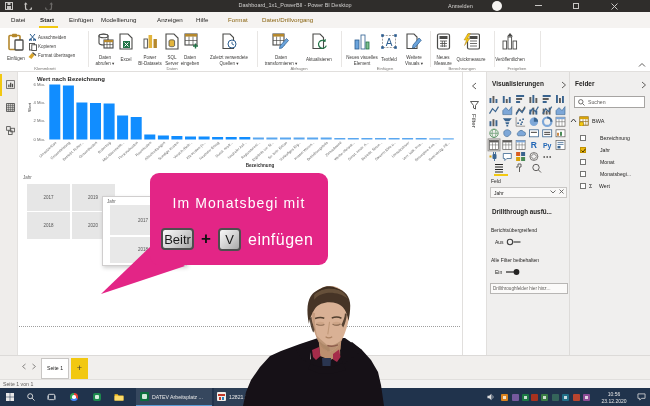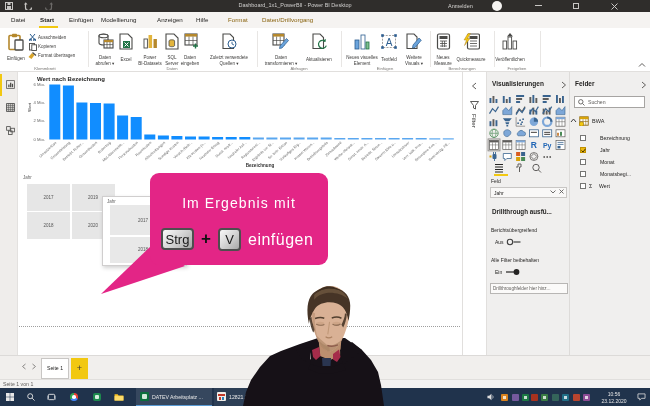--- a/index.html
+++ b/index.html
@@ -442,22 +442,22 @@
 <div class="abs" style="left:600px;top:159px;font-size:5.2px;color:#252423;">Monat</div>
 <div class="abs" style="left:580px;top:170.5px;width:6px;height:6px;background:#fff;border:1px solid #767674;"></div>
 <div class="abs" style="left:600px;top:170.5px;font-size:5.2px;color:#252423;">Monatsbegi...</div>
 <div class="abs" style="left:580px;top:182.5px;width:6px;height:6px;background:#fff;border:1px solid #767674;"></div>
 <div class="abs" style="left:589px;top:182.5px;font-size:5.2px;color:#252423;">Σ</div>
 <div class="abs" style="left:599px;top:182.5px;font-size:5.2px;color:#252423;">Wert</div>
 <svg class="abs" style="left:95px;top:240px" width="100" height="60" viewBox="0 0 100 60">
     <path d="M57 5 L90 26 L6 54 Z" fill="#e32586"></path>
   </svg>
 <div class="abs" style="left:150px;top:173px;width:178px;height:92px;background:#e32586;border-radius:9px;"></div>
-<div class="abs" style="left:150px;top:194.5px;width:178px;text-align:center;font-size:14px;letter-spacing:1.1px;color:#fff;">Im Ergebnis mit</div>
-<div class="abs" style="left:161px;top:228px;width:33px;height:22px;font-size:13px;background:linear-gradient(135deg,#fafafa 0%,#d8d8d8 45%,#a8a8a8 100%);border:2px solid #4e4e4e;border-radius:4px;color:#1a1a1a;display:flex;align-items:center;justify-content:center;">Strg</div>
+<div class="abs" style="left:150px;top:194.5px;width:178px;text-align:center;font-size:14px;letter-spacing:1.1px;color:#fff;">Im Monatsbegi mit</div>
+<div class="abs" style="left:161px;top:228px;width:33px;height:22px;font-size:13px;background:linear-gradient(135deg,#fafafa 0%,#d8d8d8 45%,#a8a8a8 100%);border:2px solid #4e4e4e;border-radius:4px;color:#1a1a1a;display:flex;align-items:center;justify-content:center;">Beitr</div>
 <div class="abs" style="left:198px;top:228px;width:16px;height:22px;color:#111;font-size:17px;font-weight:bold;display:flex;align-items:center;justify-content:center;">+</div>
 <div class="abs" style="left:218px;top:227.5px;width:23px;height:23px;font-size:13px;background:linear-gradient(135deg,#fafafa 0%,#d8d8d8 45%,#a8a8a8 100%);border:2px solid #4e4e4e;border-radius:4px;color:#1a1a1a;display:flex;align-items:center;justify-content:center;">V</div>
 <div class="abs" style="left:248px;top:231px;font-size:16px;letter-spacing:0.5px;color:#fff;">einfügen</div>
 <div class="abs" style="left:0;top:355px;width:650px;height:24px;background:#f1efed;border-top:1px solid #dcdad8;"></div>
 <svg class="abs" style="left:21px;top:363px" width="16" height="7" viewBox="0 0 16 7">
     <path d="M4.5 1 L1.5 3.5 L4.5 6 M11.5 1 L14.5 3.5 L11.5 6" fill="none" stroke="#8a8886" stroke-width="1"></path>
   </svg>
 <div class="abs" style="left:41px;top:357.5px;width:28px;height:21.5px;background:#fff;border:1px solid #c8c6c4;display:flex;align-items:center;justify-content:center;font-size:5.2px;color:#252423;">Seite 1</div>
 <div class="abs" style="left:71px;top:357.5px;width:17px;height:21.5px;background:#f2c811;display:flex;align-items:center;justify-content:center;font-size:9px;color:#3b3a39;">+</div>
 <div class="abs" style="left:0;top:379px;width:650px;height:9px;background:#f3f2f1;border-top:1px solid #e1dfdd;"></div>

